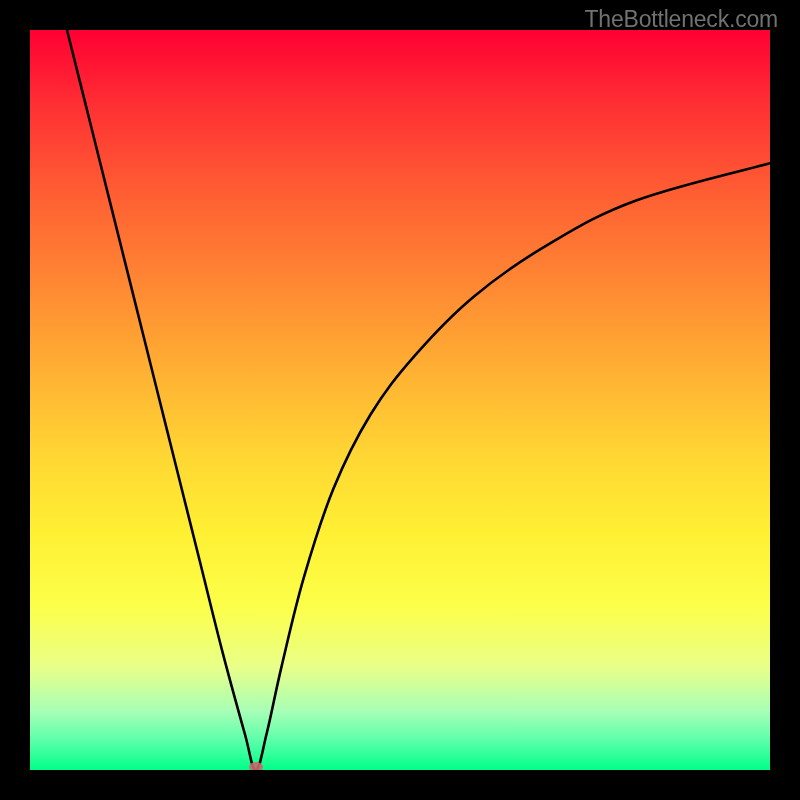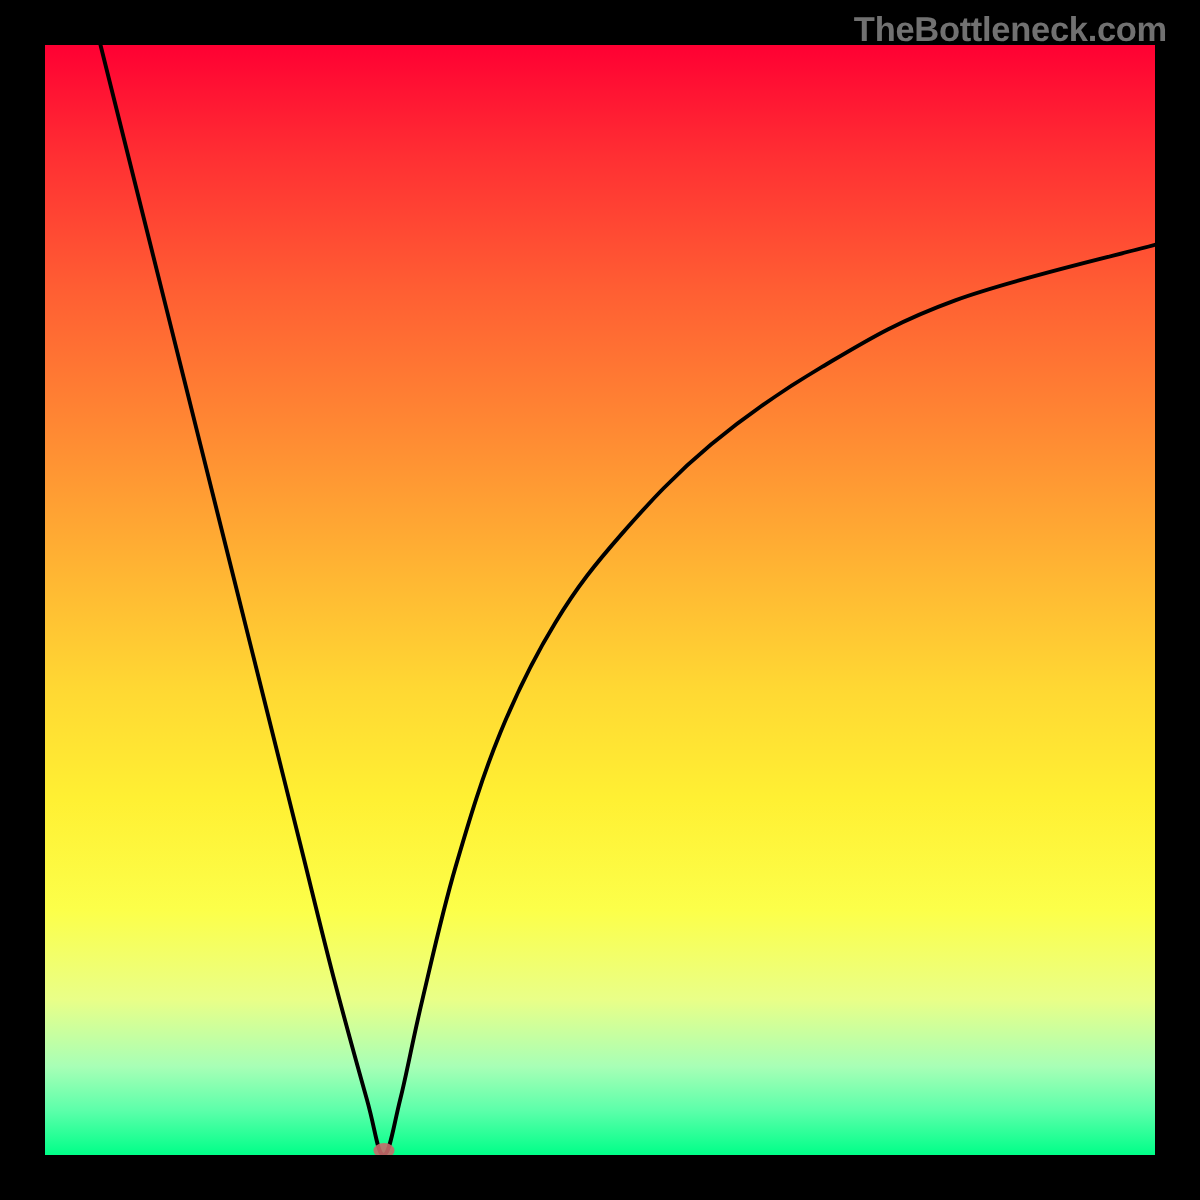--- a/index.html
+++ b/index.html
@@ -62,21 +62,21 @@
     background: #c86a6a;
     opacity: 0.9;
     transform: translate(-50%, -50%);
   }
   .watermark {
     position: absolute;
     top: 6px;
     right: 22px;
     font-size: 23px;
     color: #717171;
-    font-weight: 700;
+    font-weight: 400;
     letter-spacing: -0.2px;
     user-select: none;
   }
 </style>
 </head>
 <body>
 
 <div class="chart-container">
 
   <div class="watermark">TheBottleneck.com</div>

